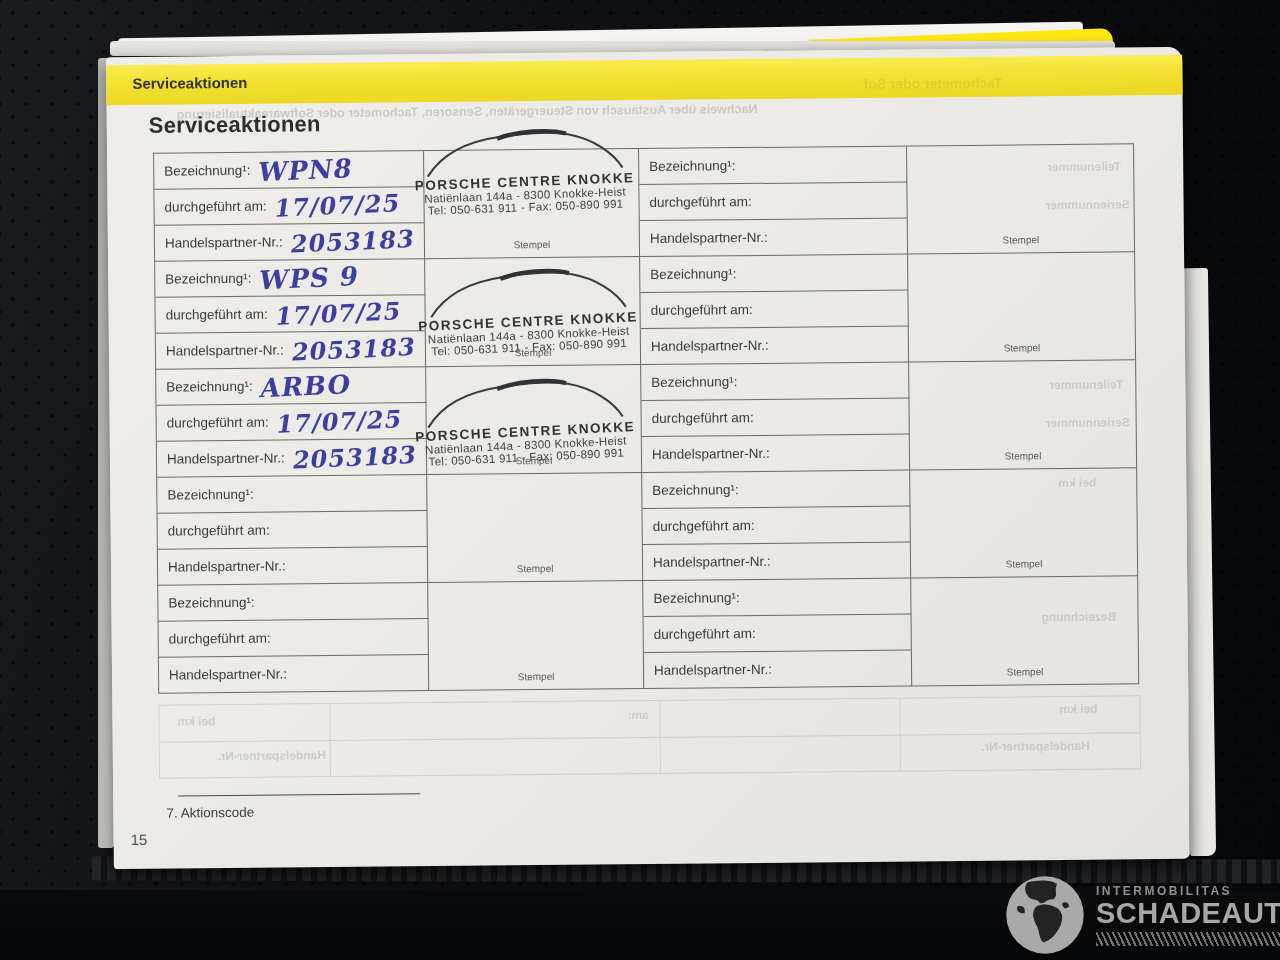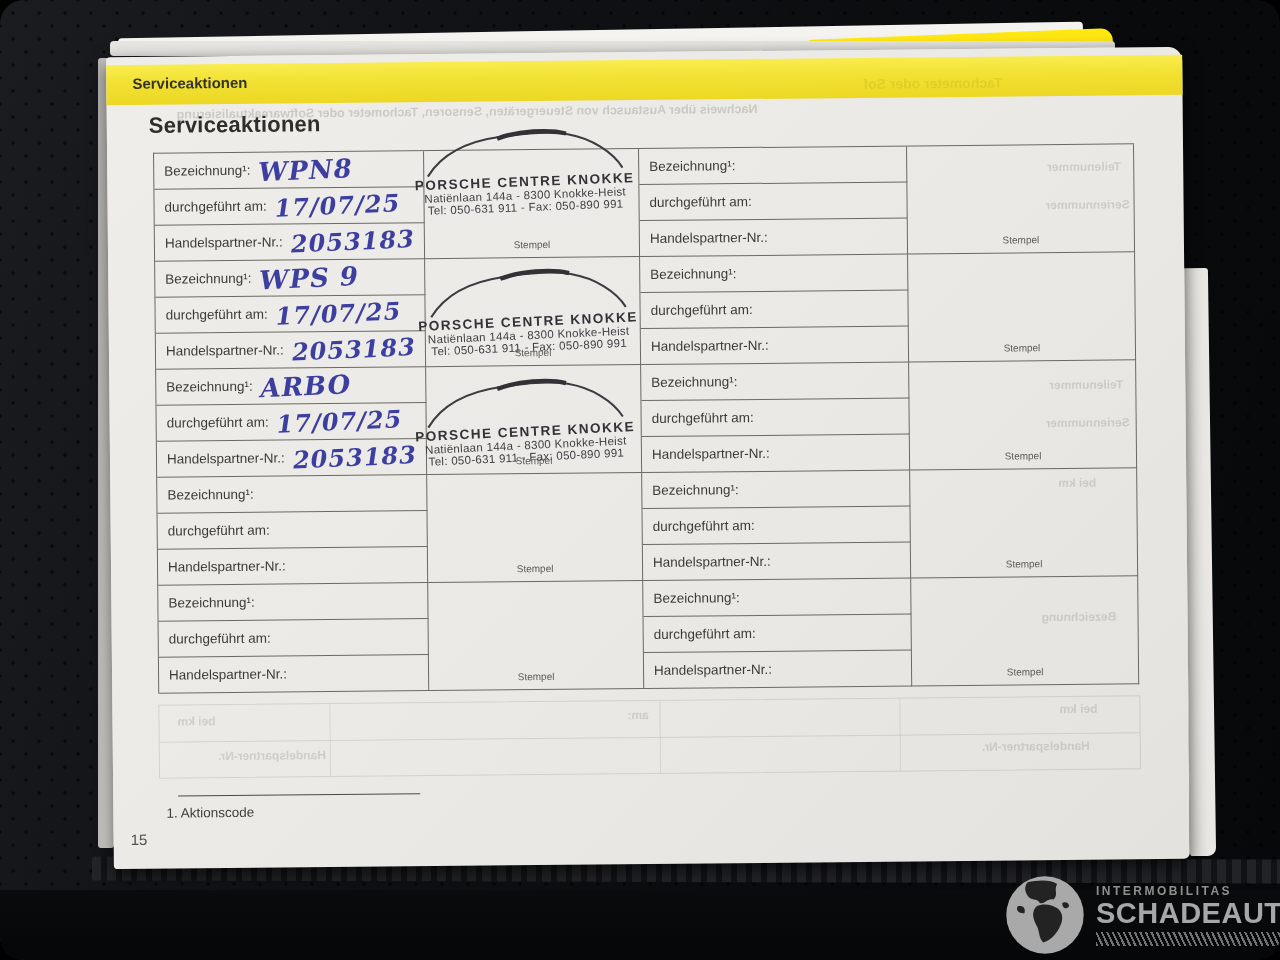--- a/index.html
+++ b/index.html
@@ -1,18 +1,18 @@
 <!DOCTYPE html>
 <html><head>
 <meta charset="utf-8">
 <style>
   html,body{margin:0;padding:0;background:#000;}
   .scene{position:relative;width:1280px;height:960px;overflow:hidden;
     background:linear-gradient(105deg,#1b1c20 0%,#101114 35%,#0a0b0d 70%,#07080a 100%);
-    font-family:"Liberation Sans",sans-serif;border-radius:24px;}
+    font-family:"Liberation Sans",sans-serif;}
   .scene::before{content:"";position:absolute;inset:0;
     background-image:radial-gradient(circle,#000 1.4px,transparent 2px),radial-gradient(circle,#000 1.4px,transparent 2px);
     background-size:26px 26px,26px 26px;background-position:0 0,13px 13px;opacity:.55;}
   .scene::after{content:"";position:absolute;left:0;right:0;bottom:0;height:70px;
     background:linear-gradient(#0a0b0d,#050608);}
 
   
   .stack-edge{position:absolute;background:#f2f1ed;border-radius:4px;}
   .edge-a{left:118px;top:30px;width:965px;height:16px;transform:rotate(-1deg);background:#f4f3ef;}
   .edge-b{left:110px;top:41px;width:1005px;height:15px;background:#e7e6e2;}
@@ -291,21 +291,21 @@
       <div class="vline" style="left:500px"></div>
       <div class="vline" style="left:740px"></div>
       <span class="ghost gt-w gt1">bei km</span>
       <span class="ghost gt-w gt2">am:</span>
       <span class="ghost gt-w gt3">bei km</span>
       <span class="ghost gt-w gt4">Handelspartner-Nr.</span>
       <span class="ghost gt-w gt5">Handelspartner-Nr.</span>
     </div>
 
     <div class="footrule"></div>
-    <div class="footnote">1. Aktionscode</div>
+    <div class="footnote">7. Aktionscode</div>
     <div class="pagenum">15</div>
   </div>
 
   <div class="wm">
     <svg class="wm-globe" viewBox="0 0 100 100">
       <circle cx="50" cy="50" r="45" fill="#a9a9a9"></circle>
       <path d="M30 12 C40 10 55 8 64 14 C60 22 66 26 60 32 C52 30 50 38 44 36 C40 30 34 34 30 28 C26 22 26 16 30 12 Z" fill="#232323"></path>
       <path d="M40 40 C48 36 58 38 64 42 C70 46 72 54 68 62 C64 72 56 80 48 82 C42 76 44 68 40 62 C36 54 34 46 40 40 Z" fill="#232323"></path>
       <path d="M70 36 C74 34 78 36 78 40 C74 44 70 42 70 36 Z" fill="#232323"></path>
       <path d="M18 40 C24 38 28 42 26 48 C20 48 16 46 18 40 Z" fill="#232323"></path>

